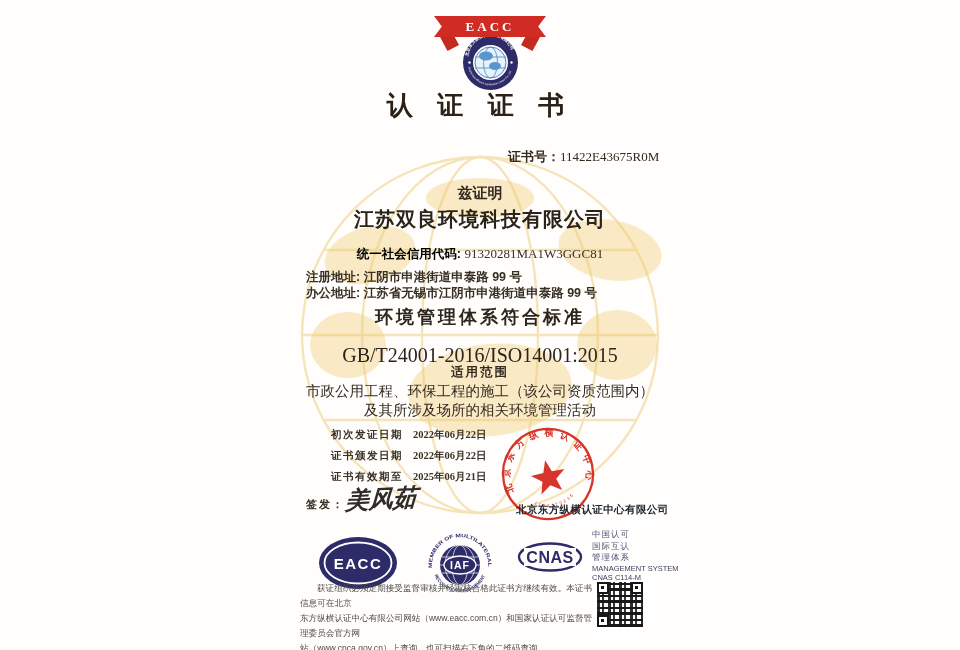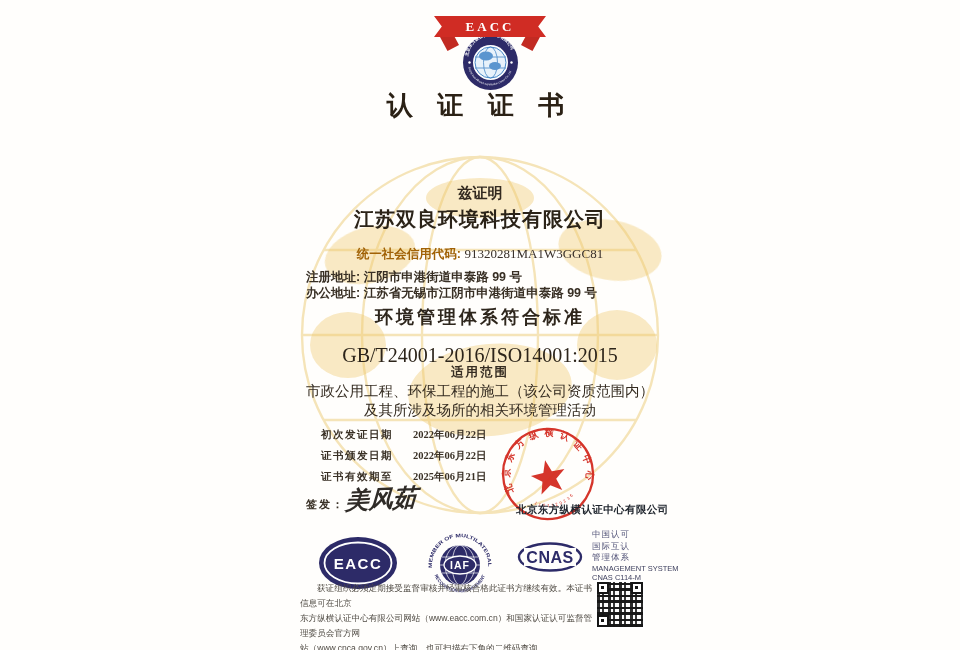--- a/index.html
+++ b/index.html
@@ -21,31 +21,31 @@
   .tail.r{left:524px;transform:rotate(28deg);}
   .emblem{left:462px;top:34px;width:57px;height:57px;z-index:2;}
 
   .cert-title{top:88px;font-size:26px;font-weight:bold;letter-spacing:9px;color:#2b2115;
               font-family:"Liberation Serif","DejaVu Serif",serif;}
   .cert-no{left:508px;top:148px;font-size:13px;color:#33291e;font-family:"Liberation Serif",serif;}
   .cert-no .lab{font-weight:bold;}
   .certify{top:184px;font-size:15px;font-weight:bold;color:#332a20;}
   .company{top:206px;font-size:20px;font-weight:bold;color:#2b2318;letter-spacing:1px;}
   .credit{top:246px;font-size:12.5px;}
-  .credit .lab{font-weight:bold;color:#a16207;}
+  .credit .lab{font-weight:bold;color:#000000;}
   .credit .val{font-family:"Liberation Serif",serif;font-size:13px;color:#39302a;}
   .addr{left:306px;top:269px;font-size:12.5px;font-weight:bold;color:#382f24;line-height:16px;}
   .addr .val{font-weight:bold;}
   .system{top:305px;font-size:18px;font-weight:bold;letter-spacing:3px;color:#2e261c;
           font-family:"Liberation Serif",serif;}
   .standard{top:344px;font-size:20px;color:#2c241a;font-family:"Liberation Serif","DejaVu Serif",serif;}
   .scope-title{top:364px;font-size:12.5px;font-weight:bold;letter-spacing:2px;color:#362d22;}
   .scope{top:382px;font-size:14.5px;font-weight:normal;line-height:19px;color:#342b20;}
 
-  .dates{left:321px;top:428px;}
+  .dates{left:321px;top:428px;text-align:center;}
   .drow{display:flex;margin-bottom:7px;font-size:10.5px;color:#3a3126;}
   .drow .lab{width:92px;font-weight:bold;letter-spacing:1.5px;}
   .drow .val{font-family:"Liberation Serif",serif;font-weight:bold;}
 
   .sign-label{left:306px;top:497px;font-size:11px;font-weight:bold;letter-spacing:2px;color:#3a3126;}
   .signature{left:345px;top:483px;font-size:24px;font-weight:bold;font-style:italic;
              font-family:"Liberation Serif","DejaVu Serif",serif;color:#2f2b27;
              transform:rotate(-3deg) skewX(-6deg);}
 
   .stamp{left:500px;top:426px;width:96px;height:96px;transform:rotate(-12deg);opacity:.94;}
@@ -119,20 +119,23 @@
     <circle cx="49.5" cy="28.5" r="1.2" fill="#ffffff"></circle>
     <text font-size="4.3" fill="#ffffff" font-weight="bold">
       <textPath href="#embTop" startOffset="4">北京东方纵横认证中心有限公司</textPath>
     </text>
     <text font-size="2.6" fill="#ffffff">
       <textPath href="#embBot" startOffset="1">Beijing East Allreach Certification Center Co., Ltd</textPath>
     </text>
   </svg>
 
   <div class="abs ctr cert-title">认 证 证 书</div>
+  <div class="abs cert-no">
+    <span class="lab">证书号：</span><span>11422E43675R0M</span>
+  </div>
   <div class="abs ctr certify">兹证明</div>
   <div class="abs ctr company">江苏双良环境科技有限公司</div>
   <div class="abs ctr credit">
     <span class="lab">统一社会信用代码:</span>
     <span class="val">91320281MA1W3GGC81</span>
   </div>
   <div class="abs addr">
     <div>
       <span>注册地址:</span>
       <span class="val">江阴市申港街道申泰路 99 号</span>

